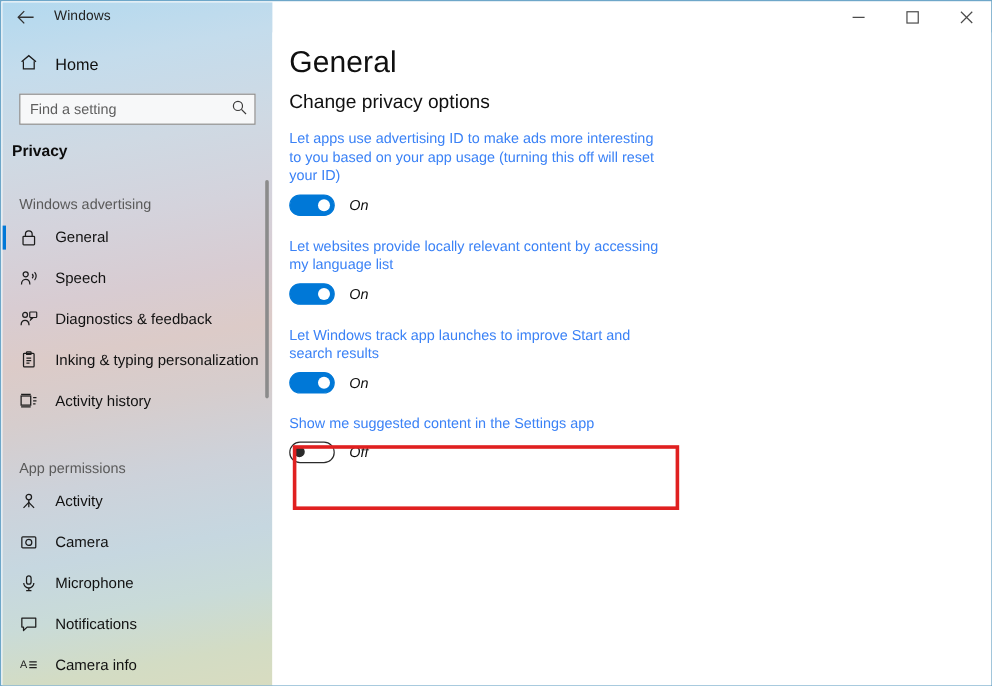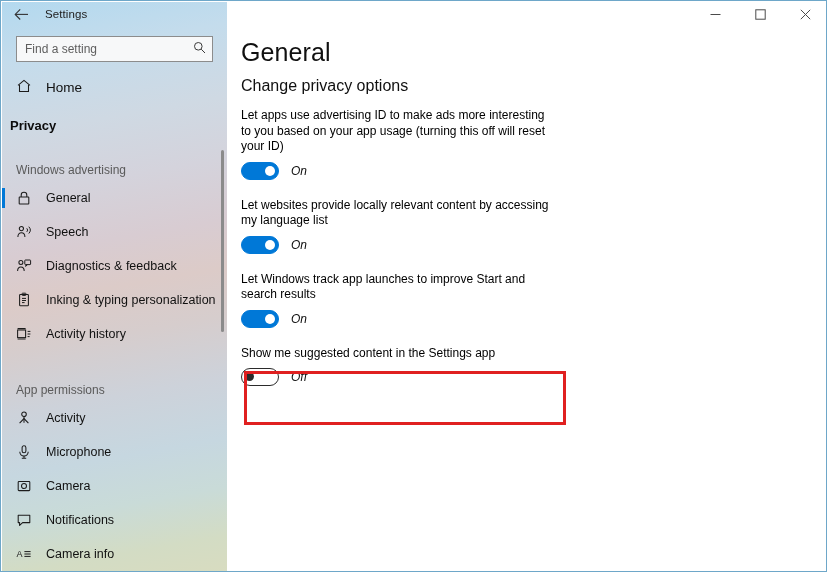--- a/index.html
+++ b/index.html
@@ -212,21 +212,21 @@
     position: absolute;
     left: 14px; top: 81px;
     width: 330px;
   }
   .setting {
     margin-bottom: 18px;
   }
   .setting-label {
     font-size: 12px;
     line-height: 15.5px;
-    color: #000000;
+    color: #3b82f6;
     max-width: 316px;
   }
   .toggle-row {
     display: flex;
     align-items: center;
     margin-top: 7px;
     font-style: italic;
   }
   .switch {
     width: 38px; height: 18px;
@@ -281,21 +281,21 @@
   <div id="titlebar">
     <div id="titlebar-left">
       <div id="back-button">
         <span>
           <svg width="15" height="13" viewBox="0 0 15 13">
             <path d="M6.2 1.3 L1.2 6.4 L6.2 11.5" fill="none" stroke="#333" stroke-width="1.1"></path>
             <path d="M1.4 6.4 H14" fill="none" stroke="#333" stroke-width="1.1"></path>
           </svg>
         </span>
       </div>
-      <div id="app-title">Settings</div>
+      <div id="app-title">Windows</div>
     </div>
     <div id="titlebar-right">
       <div class="wbtn">
         <span>
           <svg width="11" height="11" viewBox="0 0 11 11">
               <path d="M0.5 5.5 H10.5" stroke="#4b4b4b" stroke-width="1"></path>
             </svg>
         </span>
       </div>
       <div class="wbtn">
@@ -311,40 +311,40 @@
             <path d="M0.8 0.8 L10.2 10.2 M10.2 0.8 L0.8 10.2" stroke="#4b4b4b" stroke-width="1"></path>
           </svg>
         </span>
       </div>
     </div>
   </div>
 
   <div id="sidebar">
     <div id="nav-scroll">
 
+      <div id="home-row">
+        <span class="nav-ico">
+          <svg width="16" height="16" viewBox="0 0 16 16">
+            <path d="M2 7.4 L8 2.4 L14 7.4" fill="none" stroke="#1b1b1b" stroke-width="1.05"></path>
+            <path d="M3.5 7.1 V13.4 H12.5 V7.1" fill="none" stroke="#1b1b1b" stroke-width="1.05"></path>
+          </svg>
+        </span>
+        <span id="home-label">Home</span>
+      </div>
+
       <div id="search-wrap">
         <input id="search-input" type="text" placeholder="Find a setting" style="">
         <span id="search-icon">
           <svg width="13" height="13" viewBox="0 0 13 13">
             <circle cx="5.3" cy="5.3" r="3.8" fill="none" stroke="#3a3a3a" stroke-width="1"></circle>
             <path d="M8.2 8.2 L12 12" stroke="#3a3a3a" stroke-width="1"></path>
           </svg>
         </span>
       </div>
 
-      <div id="home-row">
-        <span class="nav-ico">
-          <svg width="16" height="16" viewBox="0 0 16 16">
-            <path d="M2 7.4 L8 2.4 L14 7.4" fill="none" stroke="#1b1b1b" stroke-width="1.05"></path>
-            <path d="M3.5 7.1 V13.4 H12.5 V7.1" fill="none" stroke="#1b1b1b" stroke-width="1.05"></path>
-          </svg>
-        </span>
-        <span id="home-label">Home</span>
-      </div>
-
       <div id="privacy-heading">Privacy</div>
 
       <div class="nav-group-title">Windows advertising</div>
 
       <div class="nav-item selected">
         <span class="nav-ico">
           <svg width="16" height="16" viewBox="0 0 16 16">
             <rect x="3.2" y="7" width="9.6" height="7" rx="0.6" fill="none" stroke="#1c1c1c" stroke-width="1.05"></rect>
             <path d="M5.2 7 V5.1 a2.8 2.8 0 0 1 5.6 0 V7" fill="none" stroke="#1c1c1c" stroke-width="1.05"></path>
           </svg>
@@ -407,36 +407,36 @@
             <path d="M8 6.6 V12.8" stroke="#1c1c1c" stroke-width="1.05"></path>
             <path d="M3.6 13.2 L8 8.6 L12.4 13.2" fill="none" stroke="#1c1c1c" stroke-width="1.05"></path>
           </svg>
         </span>
         <span class="nav-text">Activity</span>
       </div>
 
       <div class="nav-item">
         <span class="nav-ico">
           <svg width="16" height="16" viewBox="0 0 16 16">
+            <rect x="2.2" y="3.4" width="11.6" height="9.2" rx="0.8" fill="none" stroke="#1c1c1c" stroke-width="1.05"></rect>
+            <circle cx="8" cy="8" r="2.5" fill="none" stroke="#1c1c1c" stroke-width="1.05"></circle>
+          </svg>
+        </span>
+        <span class="nav-text">Camera</span>
+      </div>
+
+      <div class="nav-item">
+        <span class="nav-ico">
+          <svg width="16" height="16" viewBox="0 0 16 16">
             <rect x="6.1" y="1.8" width="3.8" height="7" rx="1.9" fill="none" stroke="#1c1c1c" stroke-width="1.05"></rect>
             <path d="M3.8 7.8 a4.2 4.2 0 0 0 8.4 0" fill="none" stroke="#1c1c1c" stroke-width="1.05"></path>
             <path d="M8 12 V14.2 M5.8 14.2 H10.2" stroke="#1c1c1c" stroke-width="1.05"></path>
           </svg>
         </span>
         <span class="nav-text">Microphone</span>
-      </div>
-
-      <div class="nav-item">
-        <span class="nav-ico">
-          <svg width="16" height="16" viewBox="0 0 16 16">
-            <rect x="2.2" y="3.4" width="11.6" height="9.2" rx="0.8" fill="none" stroke="#1c1c1c" stroke-width="1.05"></rect>
-            <circle cx="8" cy="8" r="2.5" fill="none" stroke="#1c1c1c" stroke-width="1.05"></circle>
-          </svg>
-        </span>
-        <span class="nav-text">Camera</span>
       </div>
 
       <div class="nav-item">
         <span class="nav-ico">
           <svg width="16" height="16" viewBox="0 0 16 16">
             <path d="M2.2 3.2 H13.8 V10.6 H6.6 L3.6 13.4 V10.6 H2.2 Z" fill="none" stroke="#1c1c1c" stroke-width="1.05" stroke-linejoin="round"></path>
           </svg>
         </span>
         <span class="nav-text">Notifications</span>
       </div>

